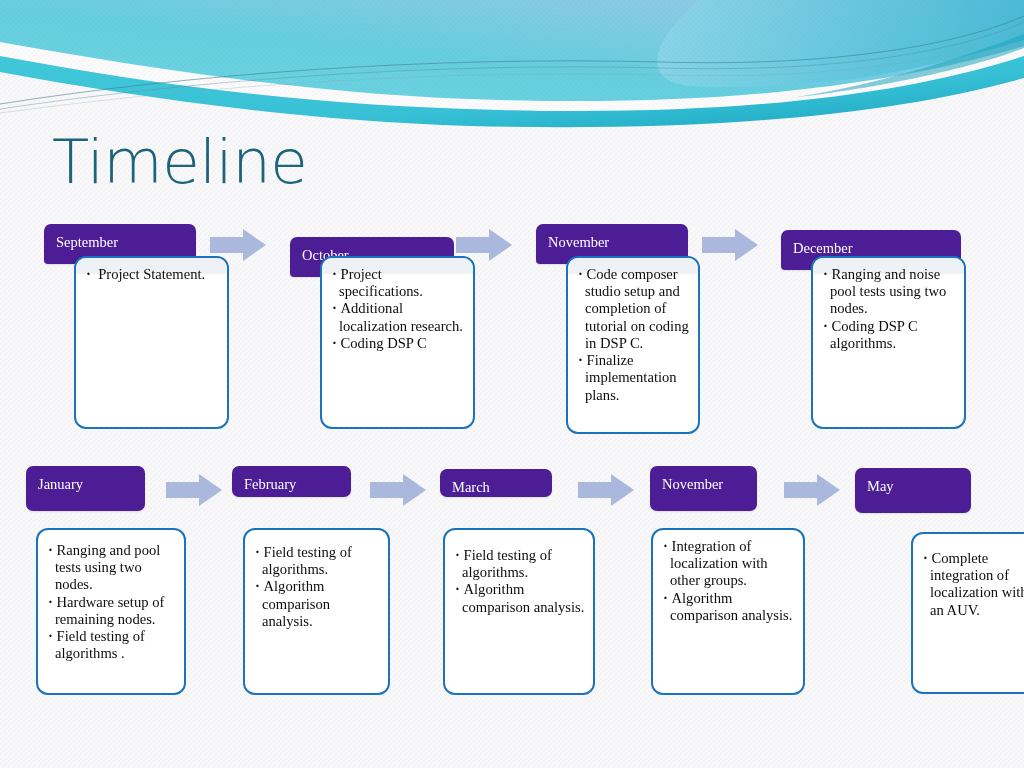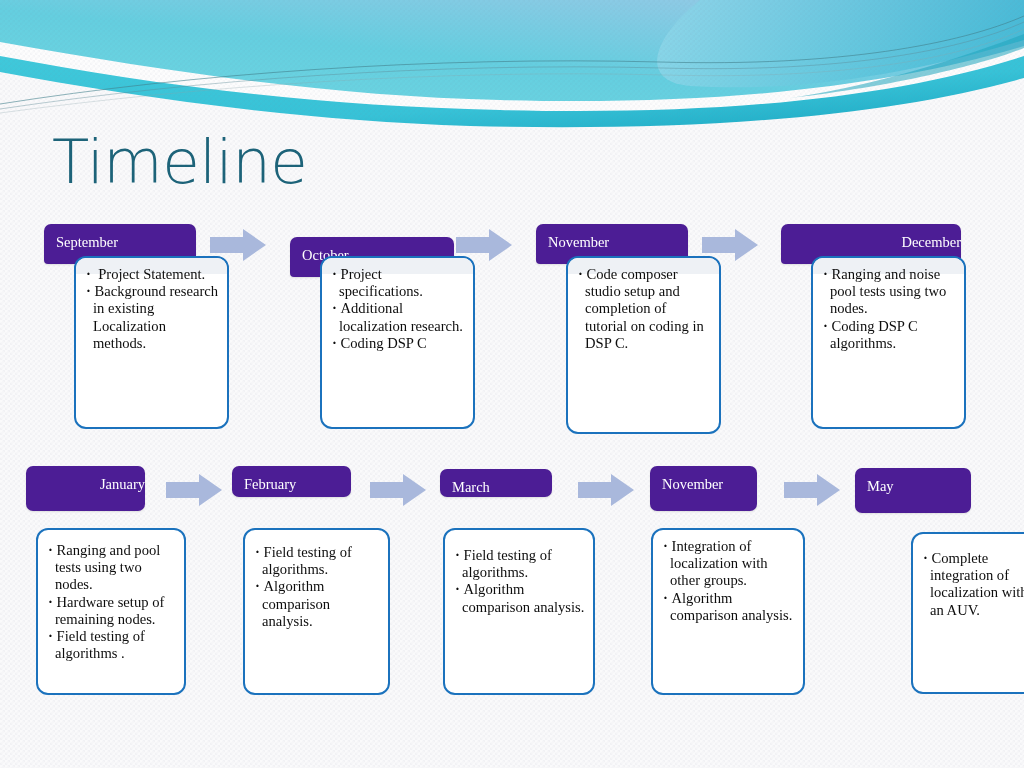--- a/index.html
+++ b/index.html
@@ -164,21 +164,20 @@
   <div id="title">Timeline</div>
 
   <div class="row" id="row1">
 
     <div class="stage">
       <div class="hdr r1" style="left:44px; top:0; width:152px; height:40px;">September</div>
       <div class="body" style="left:74px; top:32px; width:155px; height:173px;">
         <div class="tint"></div>
         <ul>
           <li class="sp">Project Statement.</li>
-          <li>Background research in existing Localization methods.</li>
         </ul>
       </div>
     </div>
 
     <svg class="arrow" style="left:210px; top:4px;" viewBox="0 0 56 34" xmlns="http://www.w3.org/2000/svg">
       <path d="M0,9 L33,9 L33,1 L56,17 L33,33 L33,25 L0,25 Z" fill="#A9B8DC"></path>
     </svg>
 
     <div class="stage">
       <div class="hdr r1" style="left:290px; top:13px; width:164px; height:40px;">October</div>
@@ -191,48 +190,49 @@
         </ul>
       </div>
     </div>
 
     <svg class="arrow" style="left:456px; top:4px;" viewBox="0 0 56 34" xmlns="http://www.w3.org/2000/svg">
       <path d="M0,9 L33,9 L33,1 L56,17 L33,33 L33,25 L0,25 Z" fill="#A9B8DC"></path>
     </svg>
 
     <div class="stage">
       <div class="hdr r1" style="left:536px; top:0; width:152px; height:40px;">November</div>
-      <div class="body" style="left:566px; top:32px; width:155px; height:178px;">
+      <div class="body" style="left:566px; top:32px; width:134px; height:178px;">
         <div class="tint"></div>
         <ul>
           <li>Code composer studio setup and completion of tutorial on coding in DSP C.</li>
+          <li>Finalize implementation plans.</li>
         </ul>
       </div>
     </div>
 
     <svg class="arrow" style="left:702px; top:4px;" viewBox="0 0 56 34" xmlns="http://www.w3.org/2000/svg">
       <path d="M0,9 L33,9 L33,1 L56,17 L33,33 L33,25 L0,25 Z" fill="#A9B8DC"></path>
     </svg>
 
     <div class="stage">
-      <div class="hdr r1" style="left:781px; top:0; width:180px; height:40px;text-align:right;">December</div>
+      <div class="hdr r1" style="left:781px; top:6px; width:180px; height:40px;">December</div>
       <div class="body" style="left:811px; top:32px; width:155px; height:173px;">
         <div class="tint"></div>
         <ul>
           <li>Ranging and noise pool tests using two nodes.</li>
           <li>Coding DSP C algorithms.</li>
         </ul>
       </div>
     </div>
   </div>
 
   <div class="row" id="row2">
 
     <div class="stage">
-      <div class="hdr r2" style="left:26px; top:0; width:119px; height:45px;text-align:right;">January</div>
+      <div class="hdr r2" style="left:26px; top:0; width:119px; height:45px;">January</div>
       <div class="body" style="left:36px; top:62px; width:150px; height:167px;">
         <ul style="padding-top:12px;">
           <li>Ranging and pool tests using two nodes.</li>
           <li>Hardware setup of remaining nodes.</li>
           <li>Field testing of algorithms .</li>
         </ul>
       </div>
     </div>
 
     <svg class="arrow" style="left:166px; top:7px;" viewBox="0 0 56 34" xmlns="http://www.w3.org/2000/svg">

